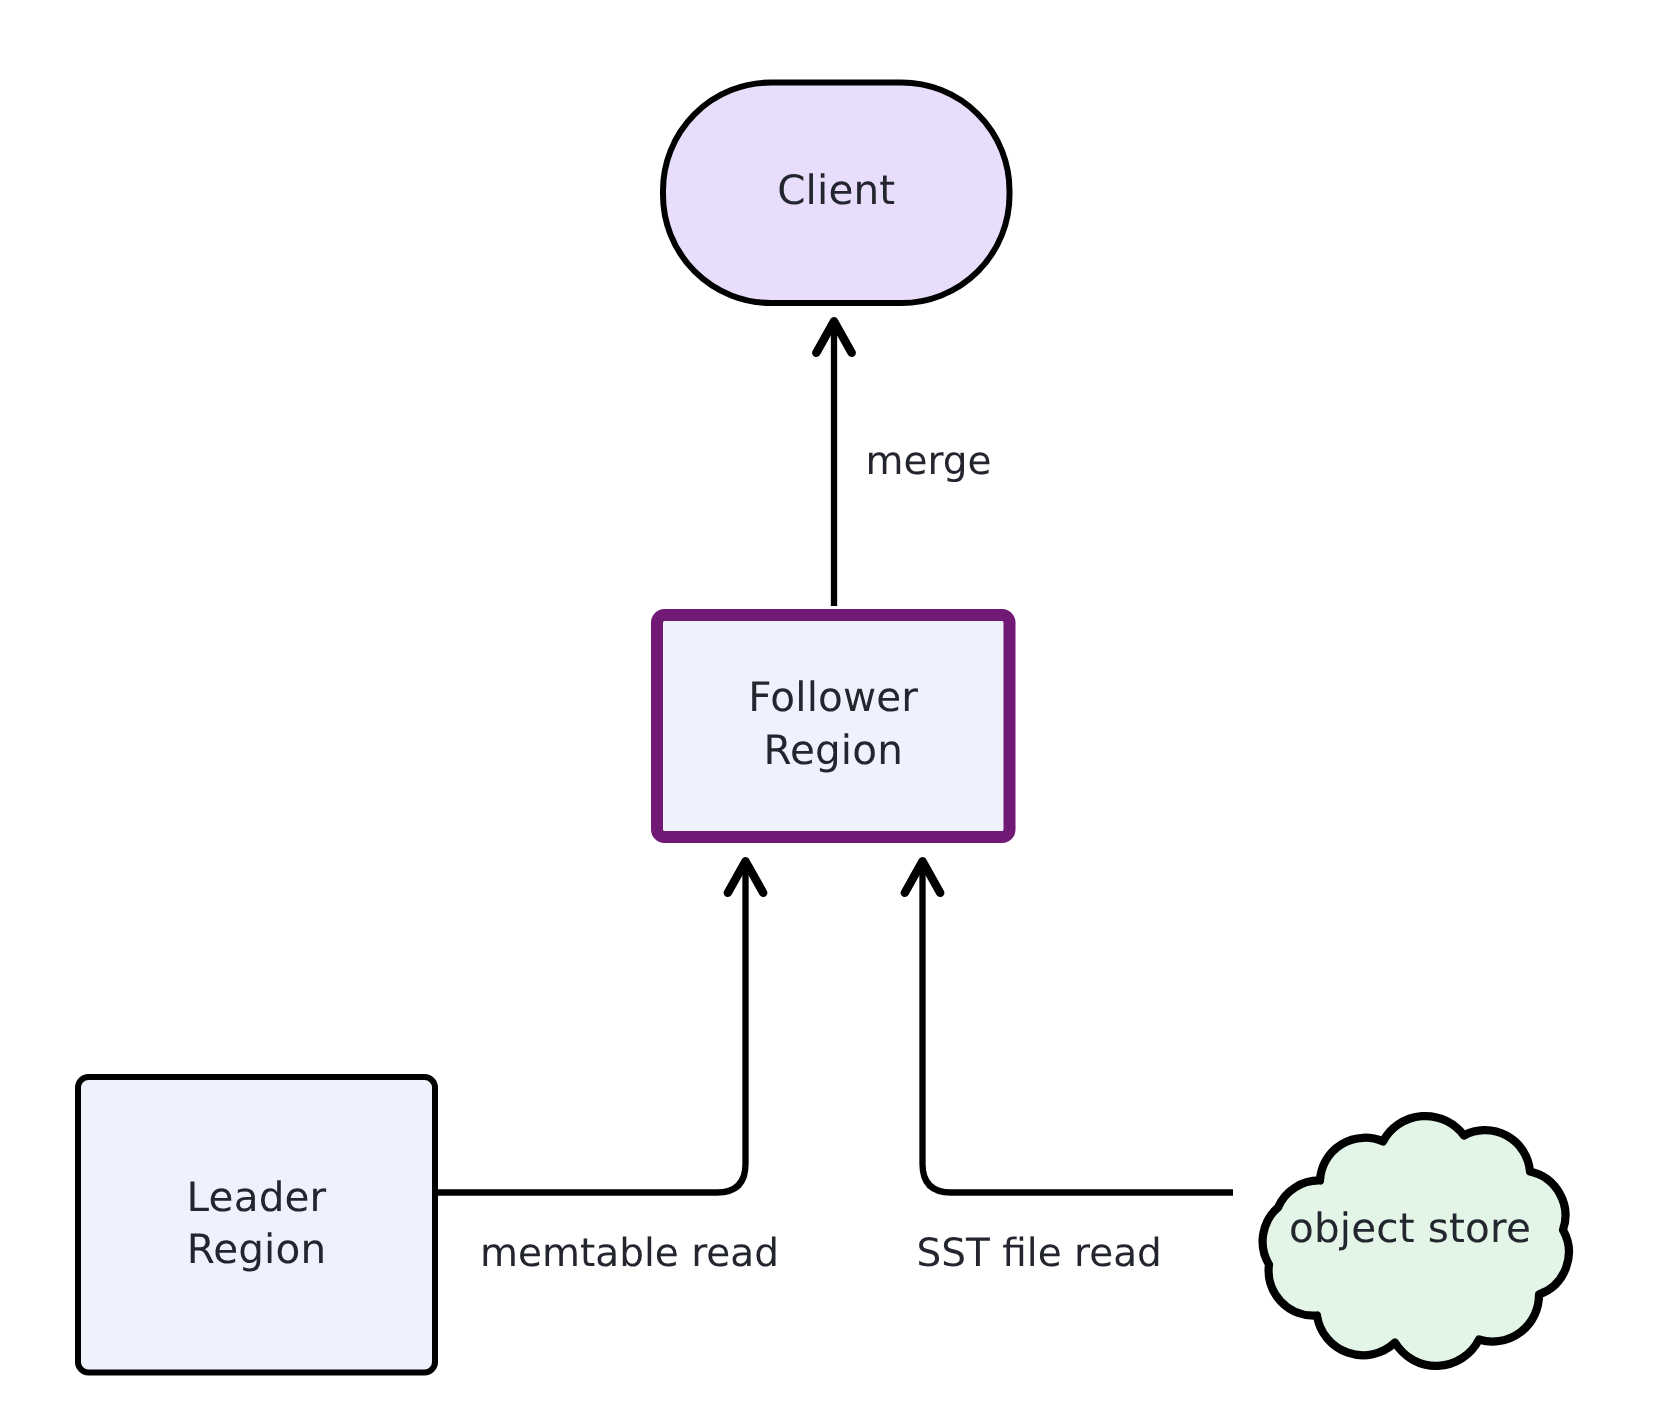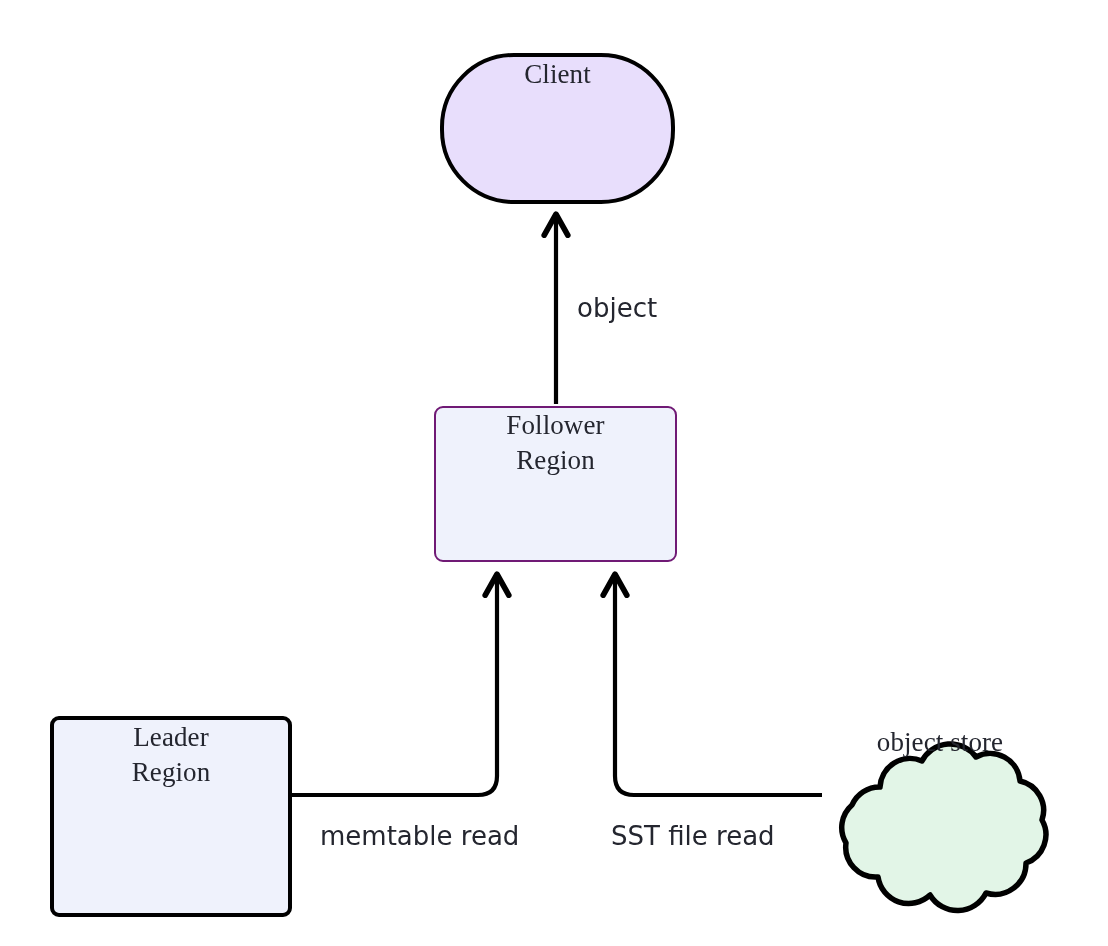--- a/index.html
+++ b/index.html
@@ -23,45 +23,44 @@
     position: absolute;
     left: 0;
     top: 0;
     width: 1108px;
     height: 946px;
   }
   .node {
     position: absolute;
     box-sizing: border-box;
     display: flex;
-    align-items: flex-start;
+    align-items: center;
     justify-content: center;
     text-align: center;
     color: #24262f;
     font-size: 27px;
     line-height: 1.28;
     letter-spacing: 0.1px;
-    font-family: Liberation Serif, serif;
   }
   .node-client {
     left: 440px;
     top: 53px;
     width: 235px;
     height: 151px;
     background: #e8defc;
     border: 4px solid #000000;
     border-radius: 74px;
   }
   .node-follower {
     left: 434px;
     top: 406px;
     width: 243px;
     height: 156px;
     background: #eff2fc;
-    border: 2px solid #701a75;
+    border: 8px solid #701a75;
     border-radius: 9px;
   }
   .node-leader {
     left: 50px;
     top: 716px;
     width: 242px;
     height: 201px;
     background: #eff2fc;
     border: 4px solid #000000;
     border-radius: 9px;
@@ -147,17 +146,17 @@
                A 32 32 0 0 1 112 170
                A 31 31 0 0 1 60 152
                A 30 30 0 0 1 28 118
                A 30 30 0 0 1 34 80
                A 30 30 0 0 1 62 62
                Z" fill="#e2f5e7" stroke="#000000" stroke-width="5.5" stroke-linejoin="round"></path>
     </svg>
     <span class="cloud-label">object store</span>
   </div>
 
-  <div class="edge-label label-merge">object</div>
+  <div class="edge-label label-merge">merge</div>
   <div class="edge-label label-memtable">memtable read</div>
   <div class="edge-label label-sst">SST file read</div>
 
 </div>
 
 </body></html>

